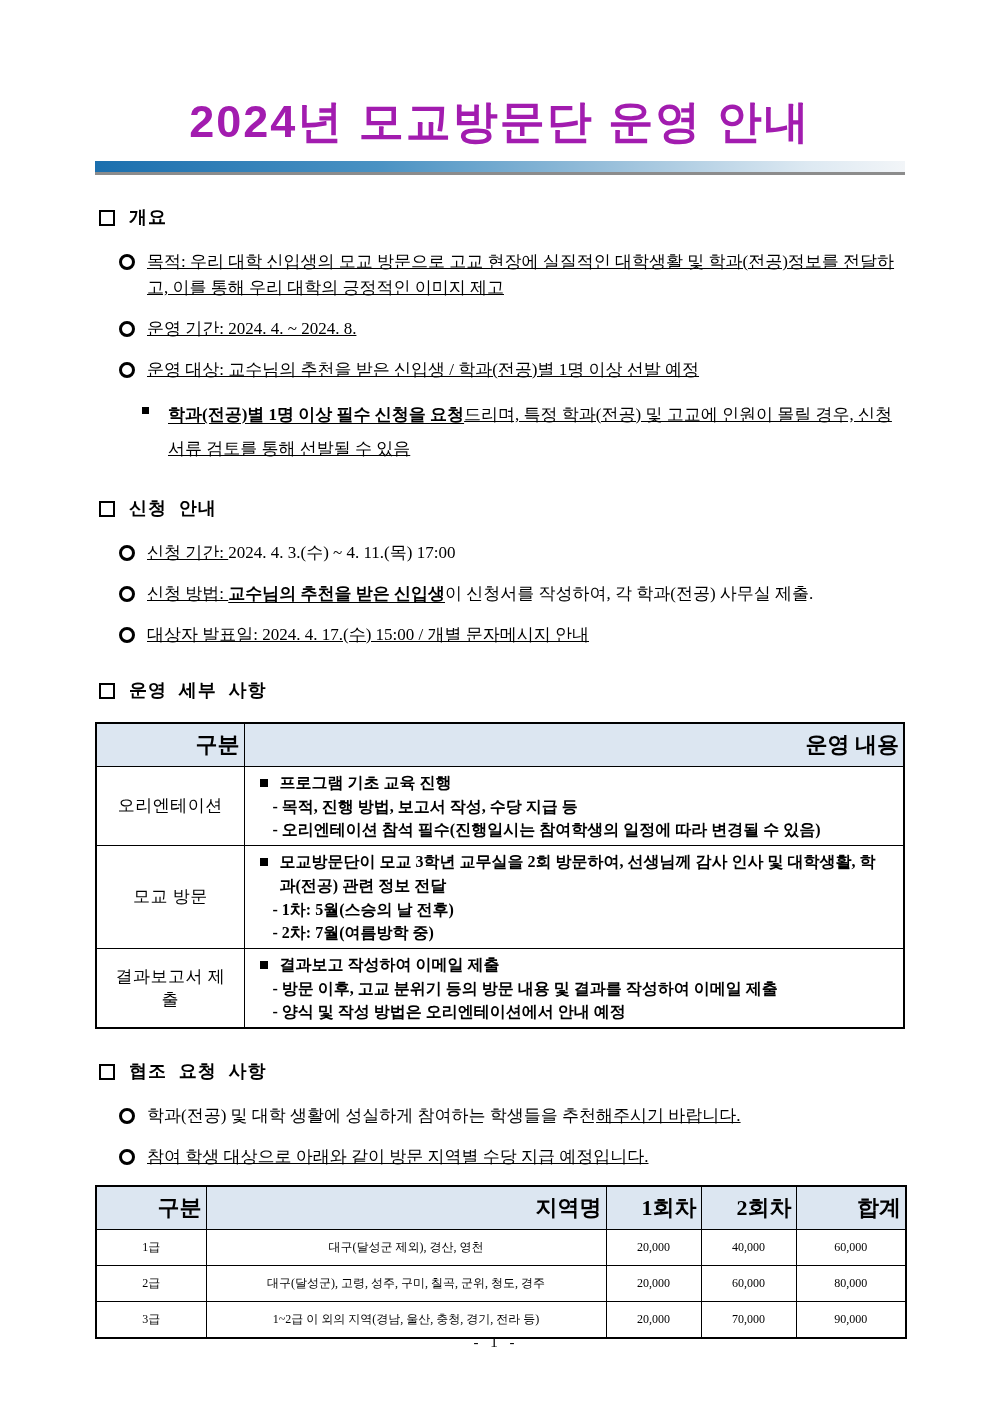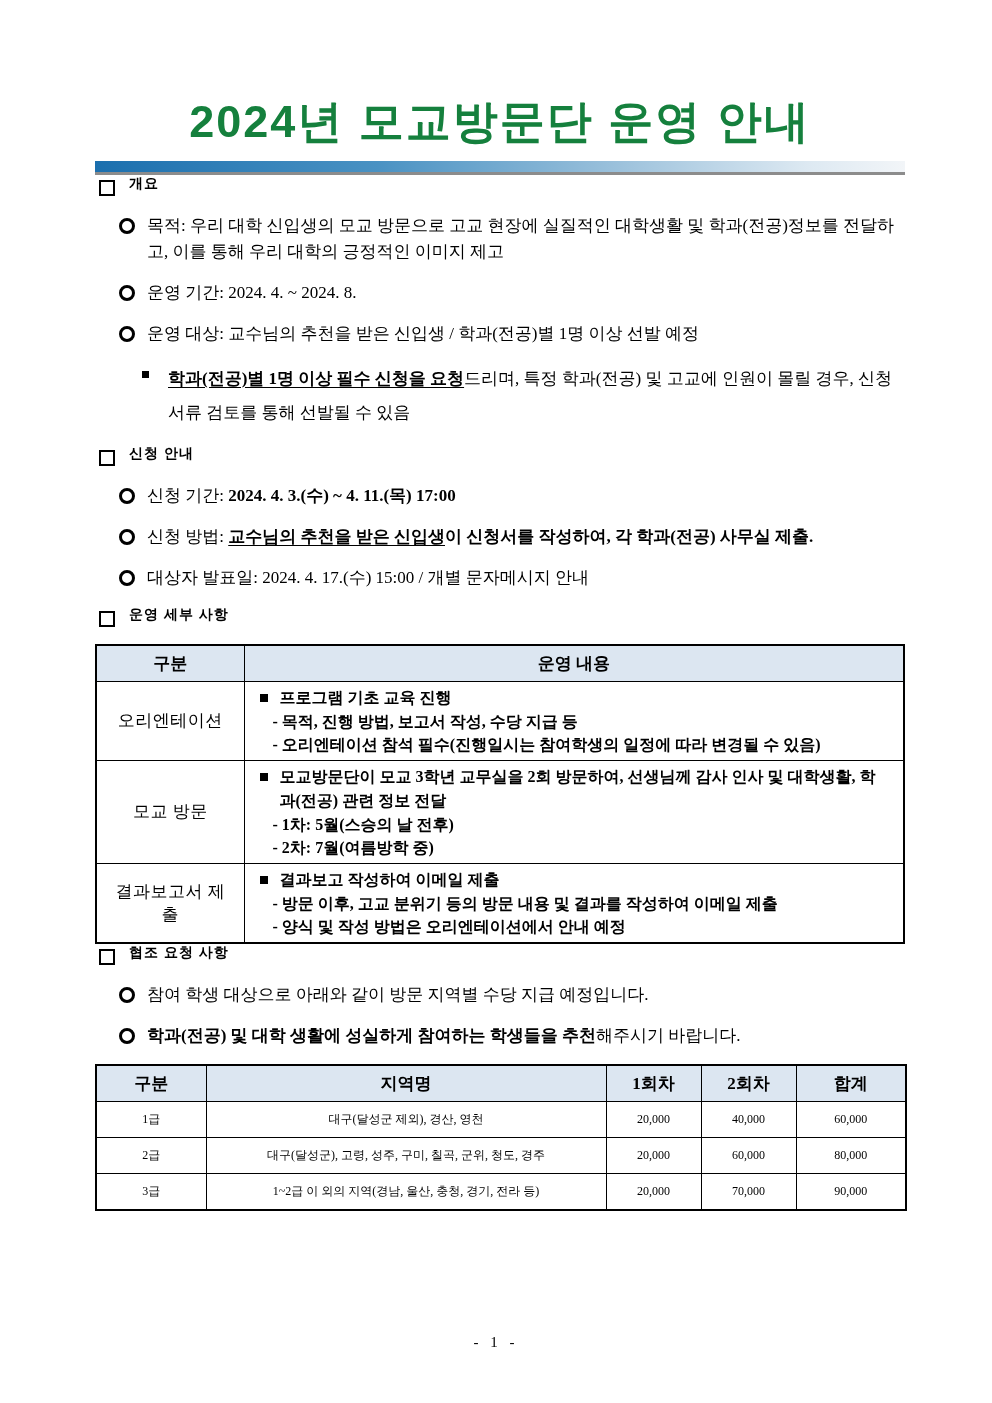--- a/index.html
+++ b/index.html
@@ -15,41 +15,42 @@
 
   
   .doc-title {
     margin-top: 96px;
     text-align: center;
     font-family: "Liberation Sans", "DejaVu Sans", sans-serif;
     font-weight: 800;
     font-size: 45px;
     letter-spacing: 2px;
     line-height: 1.15;
-    color: #15803d;
+    color: #a21caf;
   }
   .accent-bar {
     margin-top: 13px;
     height: 11px;
     width: 100%;
     background: linear-gradient(to right, #1b6fae 0%, #4a92c3 35%, #9dc2dc 65%, #dde9f2 88%, #f2f5f8 100%);
   }
   .accent-bar-underline {
     height: 3px; width: 100%;
     background: #8c8c8c;
   }
 
   
   .sec-header {
     position: relative;
+    margin-top: 30px;
     margin-bottom: 20px;
     padding-left: 34px;
-    font-family: Liberation Sans, sans-serif;
+    font-family: Liberation Mono, monospace;
     font-weight: 800;
-    font-size: 14px;
+    font-size: 18px;
     letter-spacing: 1px;
   }
   .sec-header .hollow-square {
     position: absolute; left: 4px; top: 5px;
     width: 12px; height: 12px;
     border: 2px solid #000;
     background: transparent;
   }
 
   
@@ -72,42 +73,42 @@
     padding-left: 73px;
     margin-bottom: 15px;
     font-size: 17px;
     line-height: 34px;
   }
   .sub-bullet .small-filled-square {
     position: absolute; left: 47px; top: 9px;
     width: 7px; height: 7px;
     background: #000;
   }
-  .seg-n { font-weight: normal; }
-  .seg-b { font-weight: bold; text-align: center; }
+  .seg-n { font-weight: normal; text-decoration: underline; }
+  .seg-b { font-weight: normal; text-align: center; }
   .seg-bu { font-weight: bold; text-decoration: underline; text-underline-offset: 3px; }
 
   
   table.doc-table {
     border-collapse: collapse;
     width: 810px;
     table-layout: fixed;
     font-size: 16px;
     margin-top: 2px;
   }
   table.doc-table, table.doc-table td, table.doc-table th {
     border: 1px solid #000;
   }
   table.doc-table { border: 2px solid #000; }
   table.doc-table th {
     background: #dce6f1;
     font-weight: bold;
-    text-align: center;
+    text-align: right;
     padding: 6px 4px;
-    font-size: 17px;
+    font-size: 22px;
   }
   table.doc-table td { padding: 4px 12px; vertical-align: middle; }
   td.row-label { text-align: center; font-size: 17px; letter-spacing: 0.5px; }
   td.row-content { padding: 5px 10px 7px 12px; }
   .cell-heading {
     position: relative;
     padding-left: 23px;
     font-weight: bold;
     line-height: 24px;
   }
@@ -234,25 +235,25 @@
   </tbody>
     </table>
 
   <div class="sec-header">
     <span class="hollow-square"></span>
     <span>협조 요청 사항</span>
   </div>
 
   <div class="bullet">
     <span class="hollow-circle"></span>
+    <span class="seg-b">학과(전공) 및 대학 생활에 성실하게 참여하는 학생들을 추천</span><span class="seg-n">해주시기 바랍니다.</span>
+  </div>
+  <div class="bullet">
+    <span class="hollow-circle"></span>
     <span class="seg-n">참여 학생 대상으로 아래와 같이 방문 지역별 수당 지급 예정입니다.</span>
-  </div>
-  <div class="bullet">
-    <span class="hollow-circle"></span>
-    <span class="seg-b">학과(전공) 및 대학 생활에 성실하게 참여하는 학생들을 추천</span><span class="seg-n">해주시기 바랍니다.</span>
   </div>
 
   <table class="doc-table">
     <colgroup>
       <col style="width:110px">
         <col style="width:400px">
         <col style="width:95px">
         <col style="width:95px">
         <col style="width:110px">
     </colgroup>

